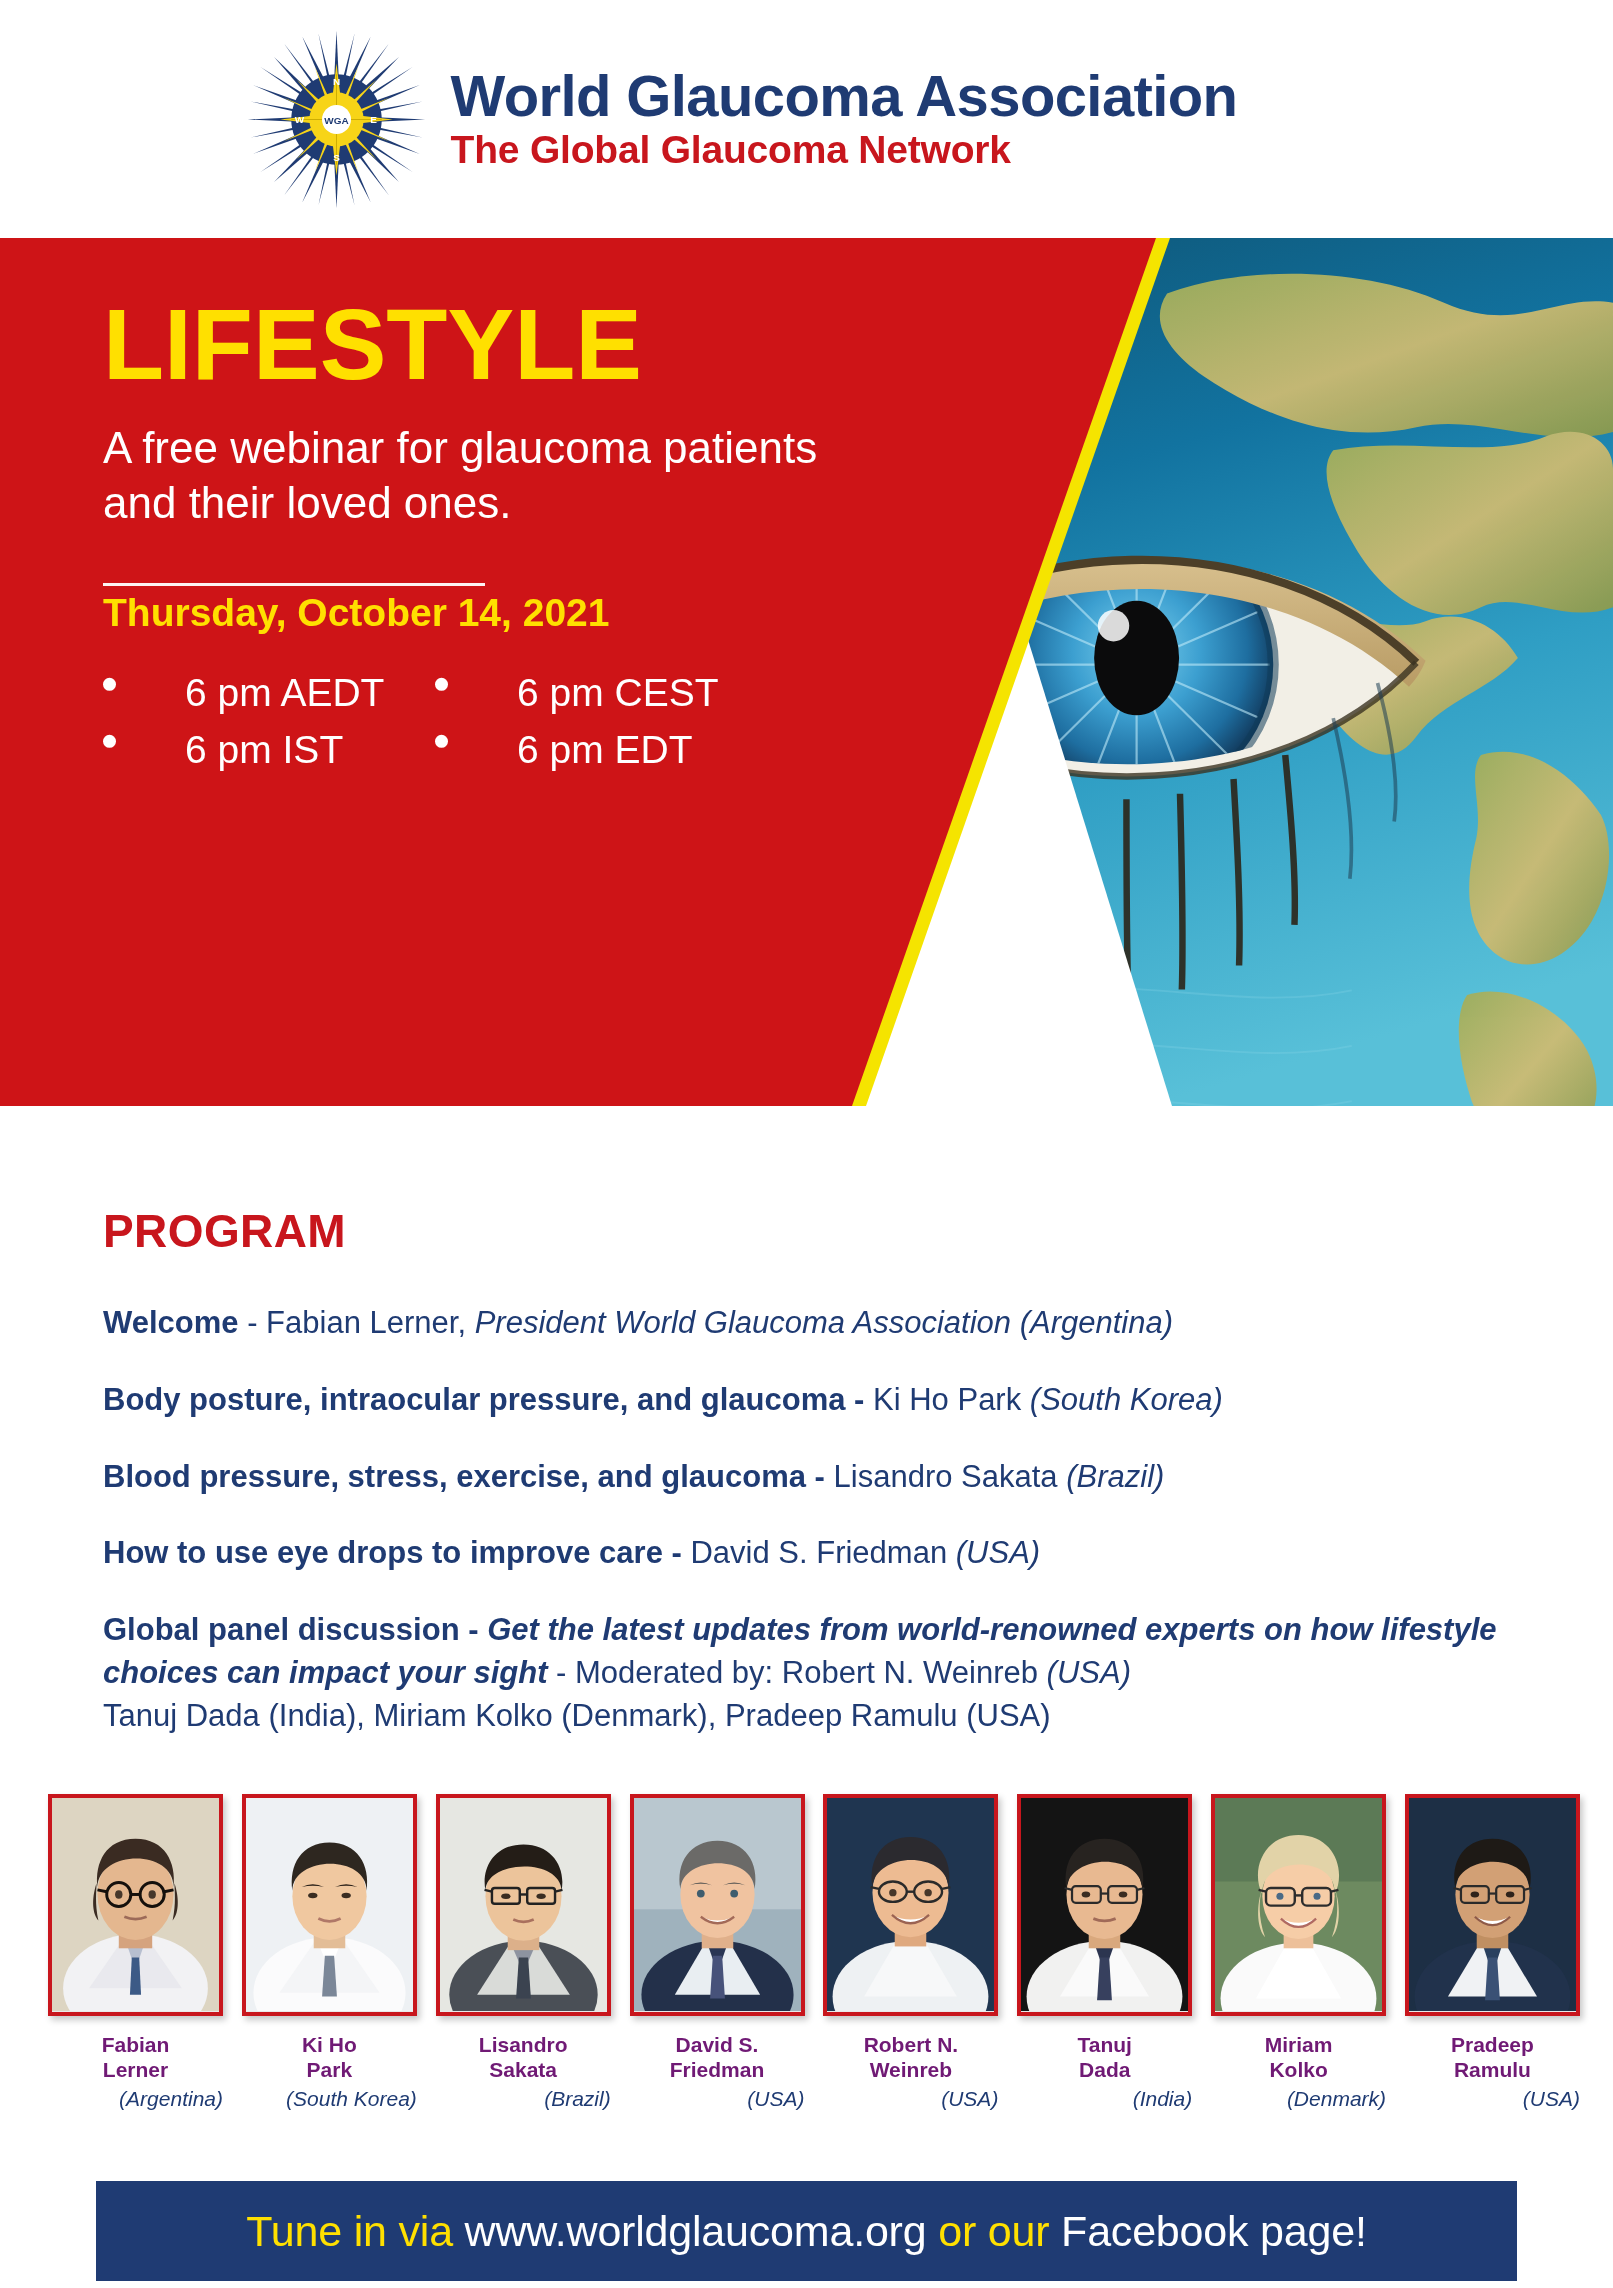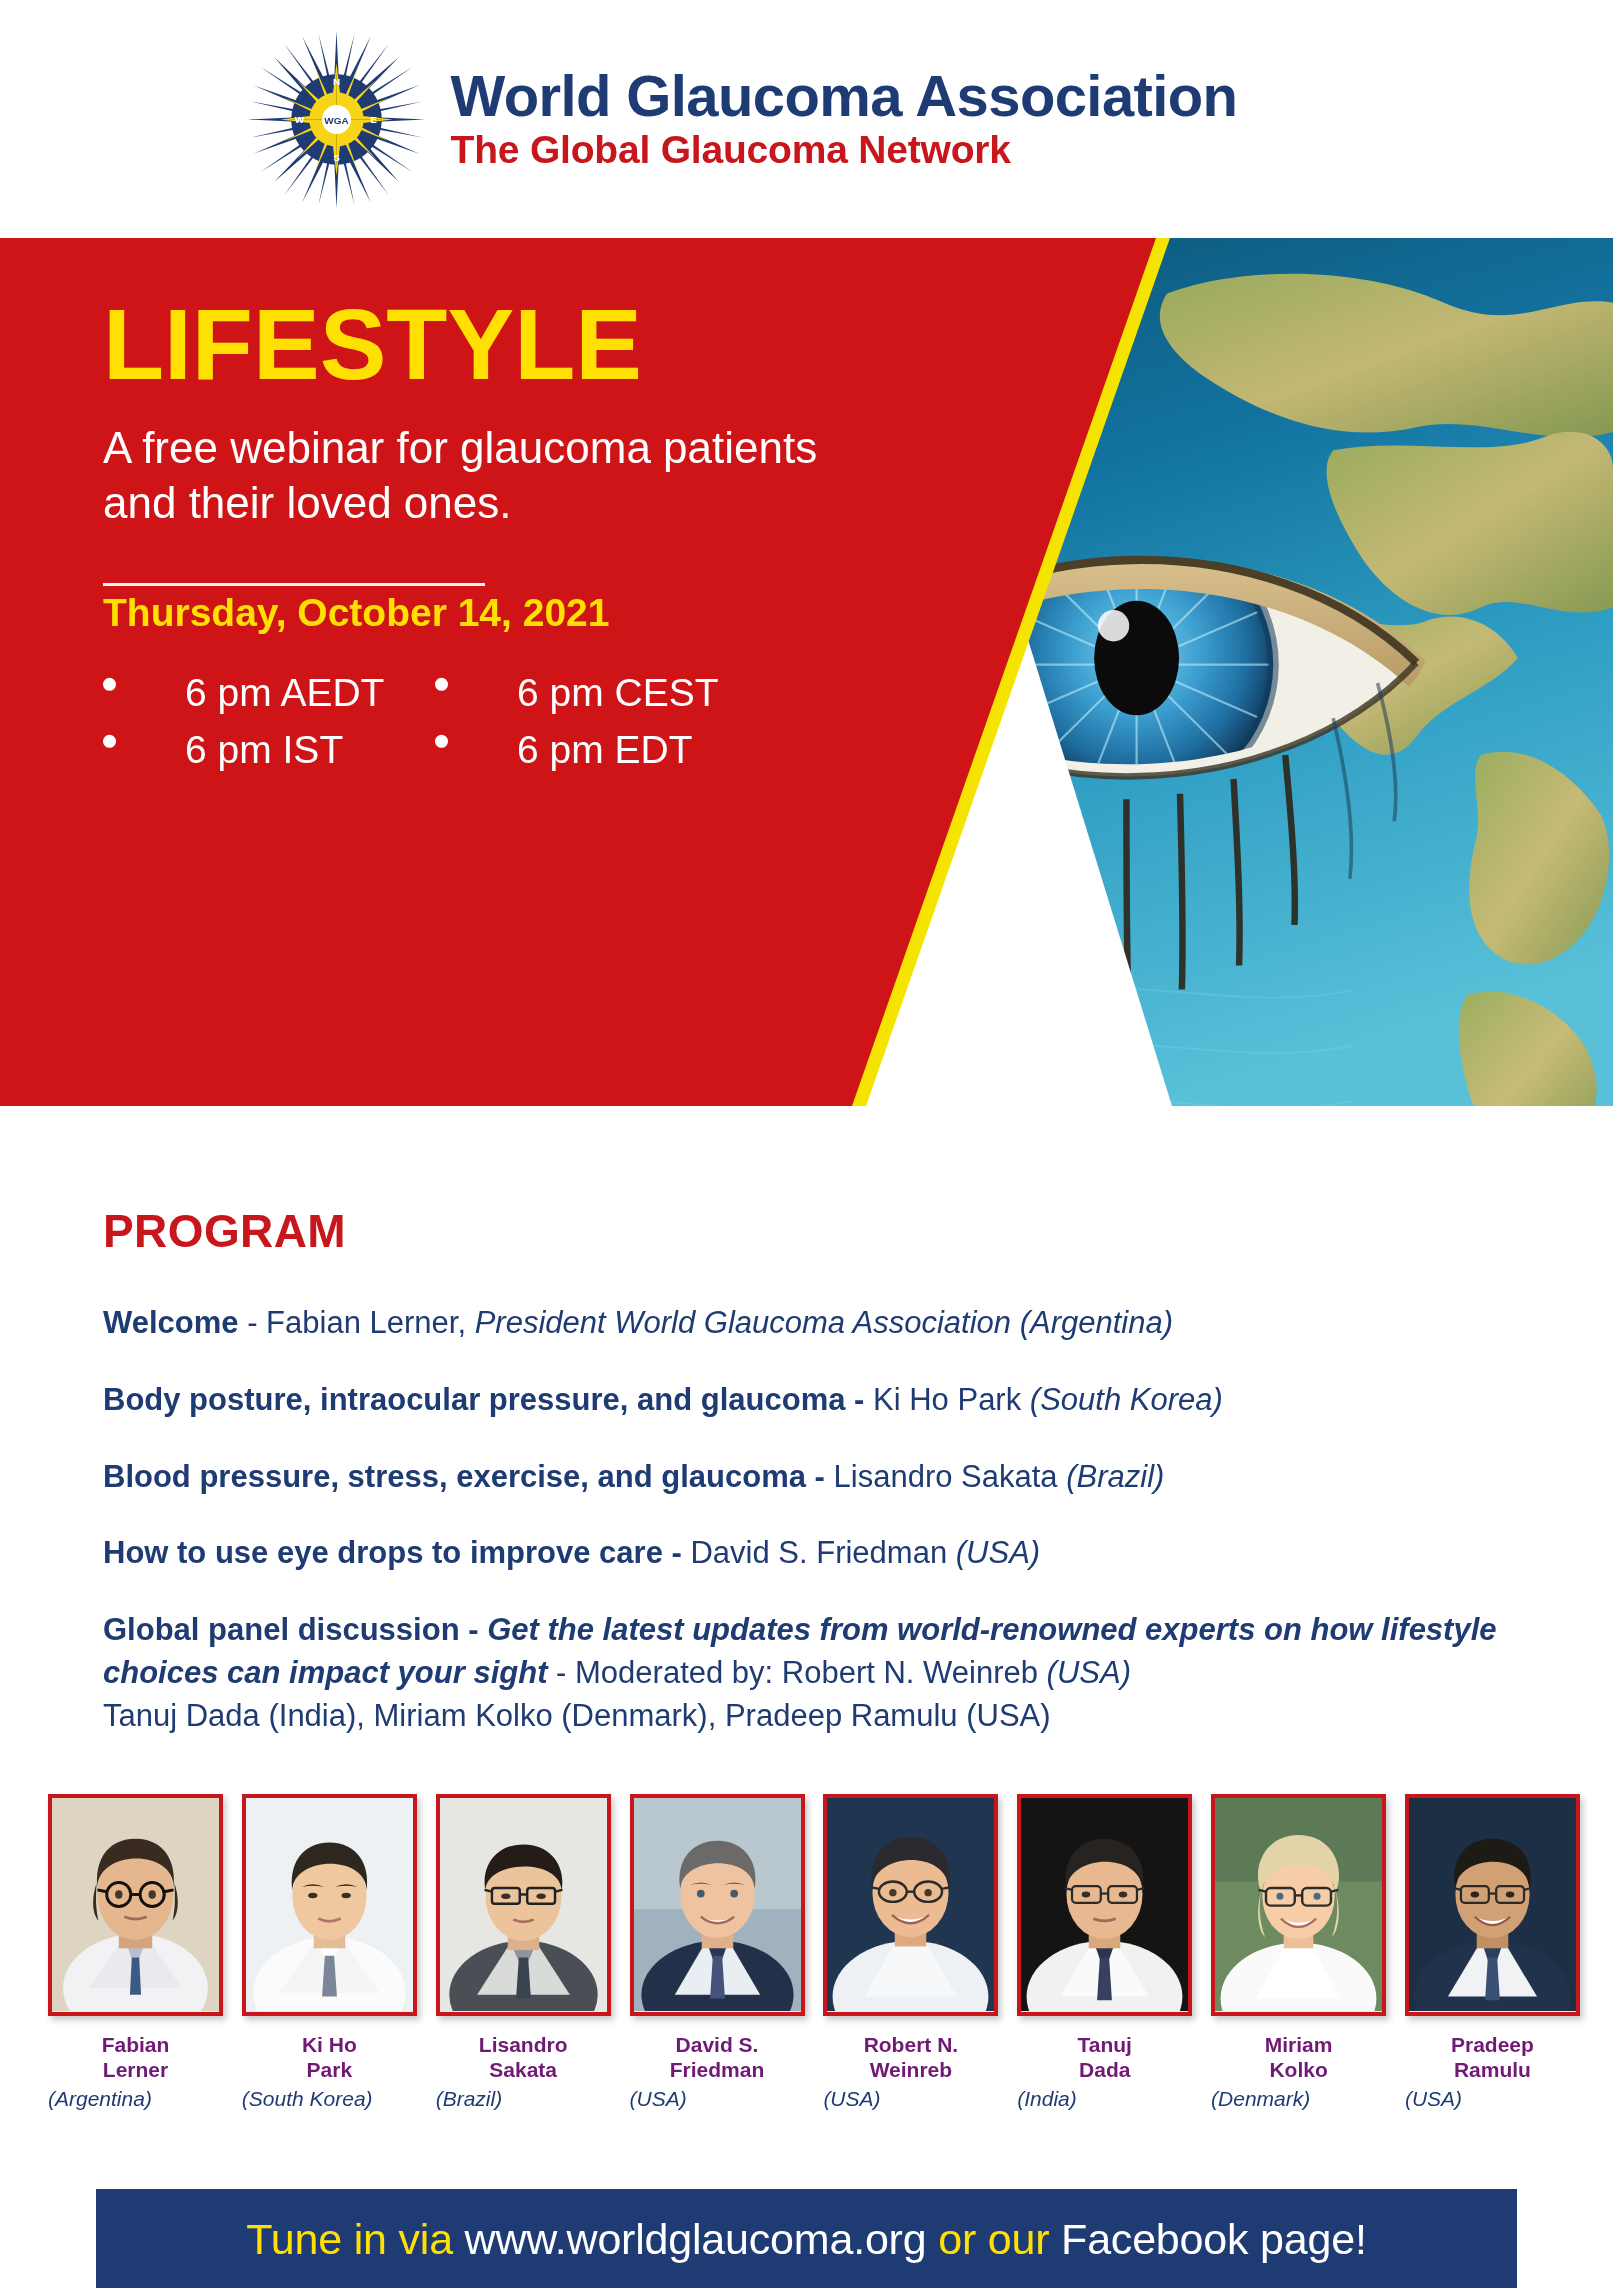--- a/index.html
+++ b/index.html
@@ -100,27 +100,27 @@
   .frame {
     width: 175px; height: 222px; border: 4.6px solid #c8161d; background: #e9e9e9;
     box-shadow: 2.8px 3.7px 6.5px rgba(0,0,0,0.22); overflow: hidden; position: relative;
   }
   .portrait { position: absolute; inset: 0; }
   .sp-name {
     margin-top: 15.7px; text-align: center; font-size: 21px; font-weight: bold;
     color: #701a75; line-height: 1.22;
   }
   .sp-country {
-    text-align: left; font-size: 21px; font-style: italic; color: #1f3b73;
+    text-align: right; font-size: 21px; font-style: italic; color: #1f3b73;
     line-height: 1.3; margin-top: 1.8px;
   }
 
   
   .footer {
-    position: absolute; left: 96px; bottom: 0; width: 1421px; height: 100px;
+    position: absolute; left: 96px; bottom: 8px; width: 1421px; height: 100px;
     background: #1f3b73; display: flex; align-items: center; justify-content: center;
   }
   .footer-text { font-size: 43px; color: #ffffff; white-space: nowrap; letter-spacing: -0.2px; }
   .fy { color: #ffe000; }
 </style>
 </head>
 <body>
 
 <div class="poster">
 

